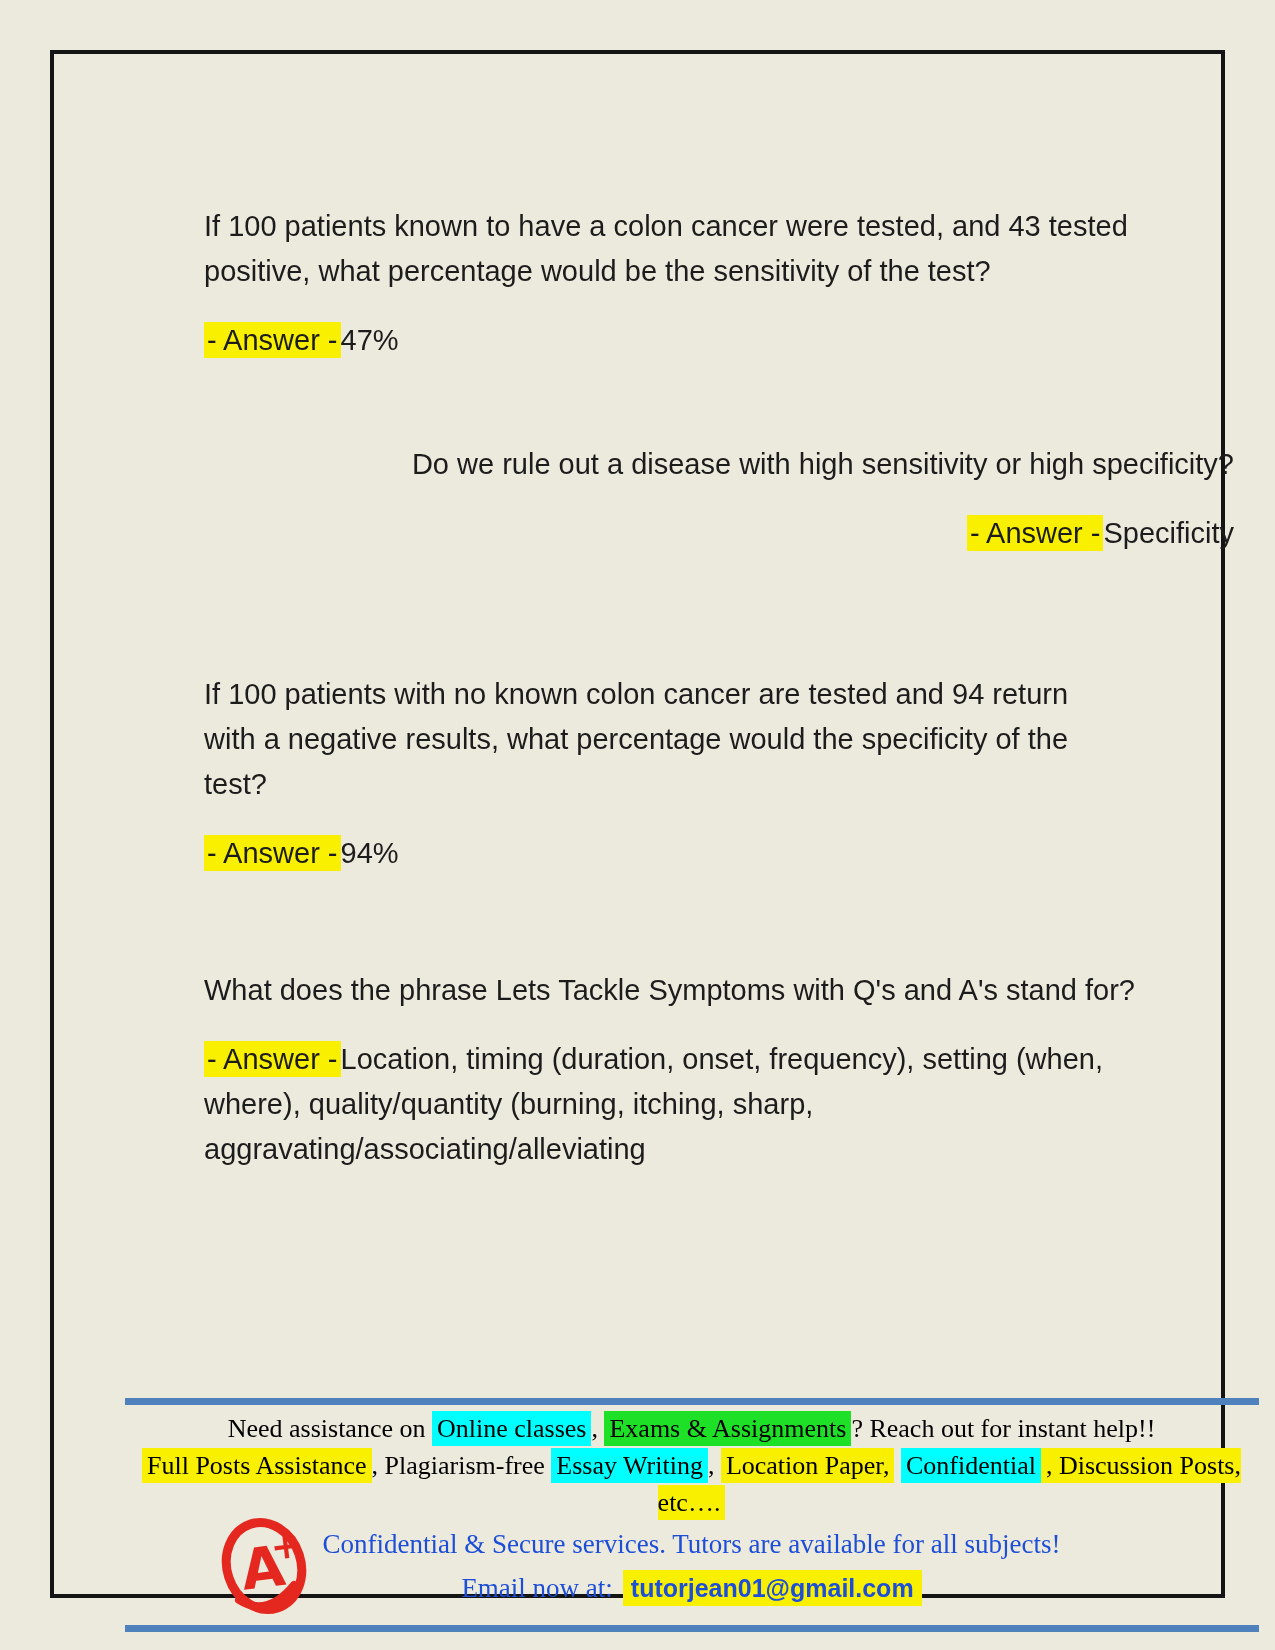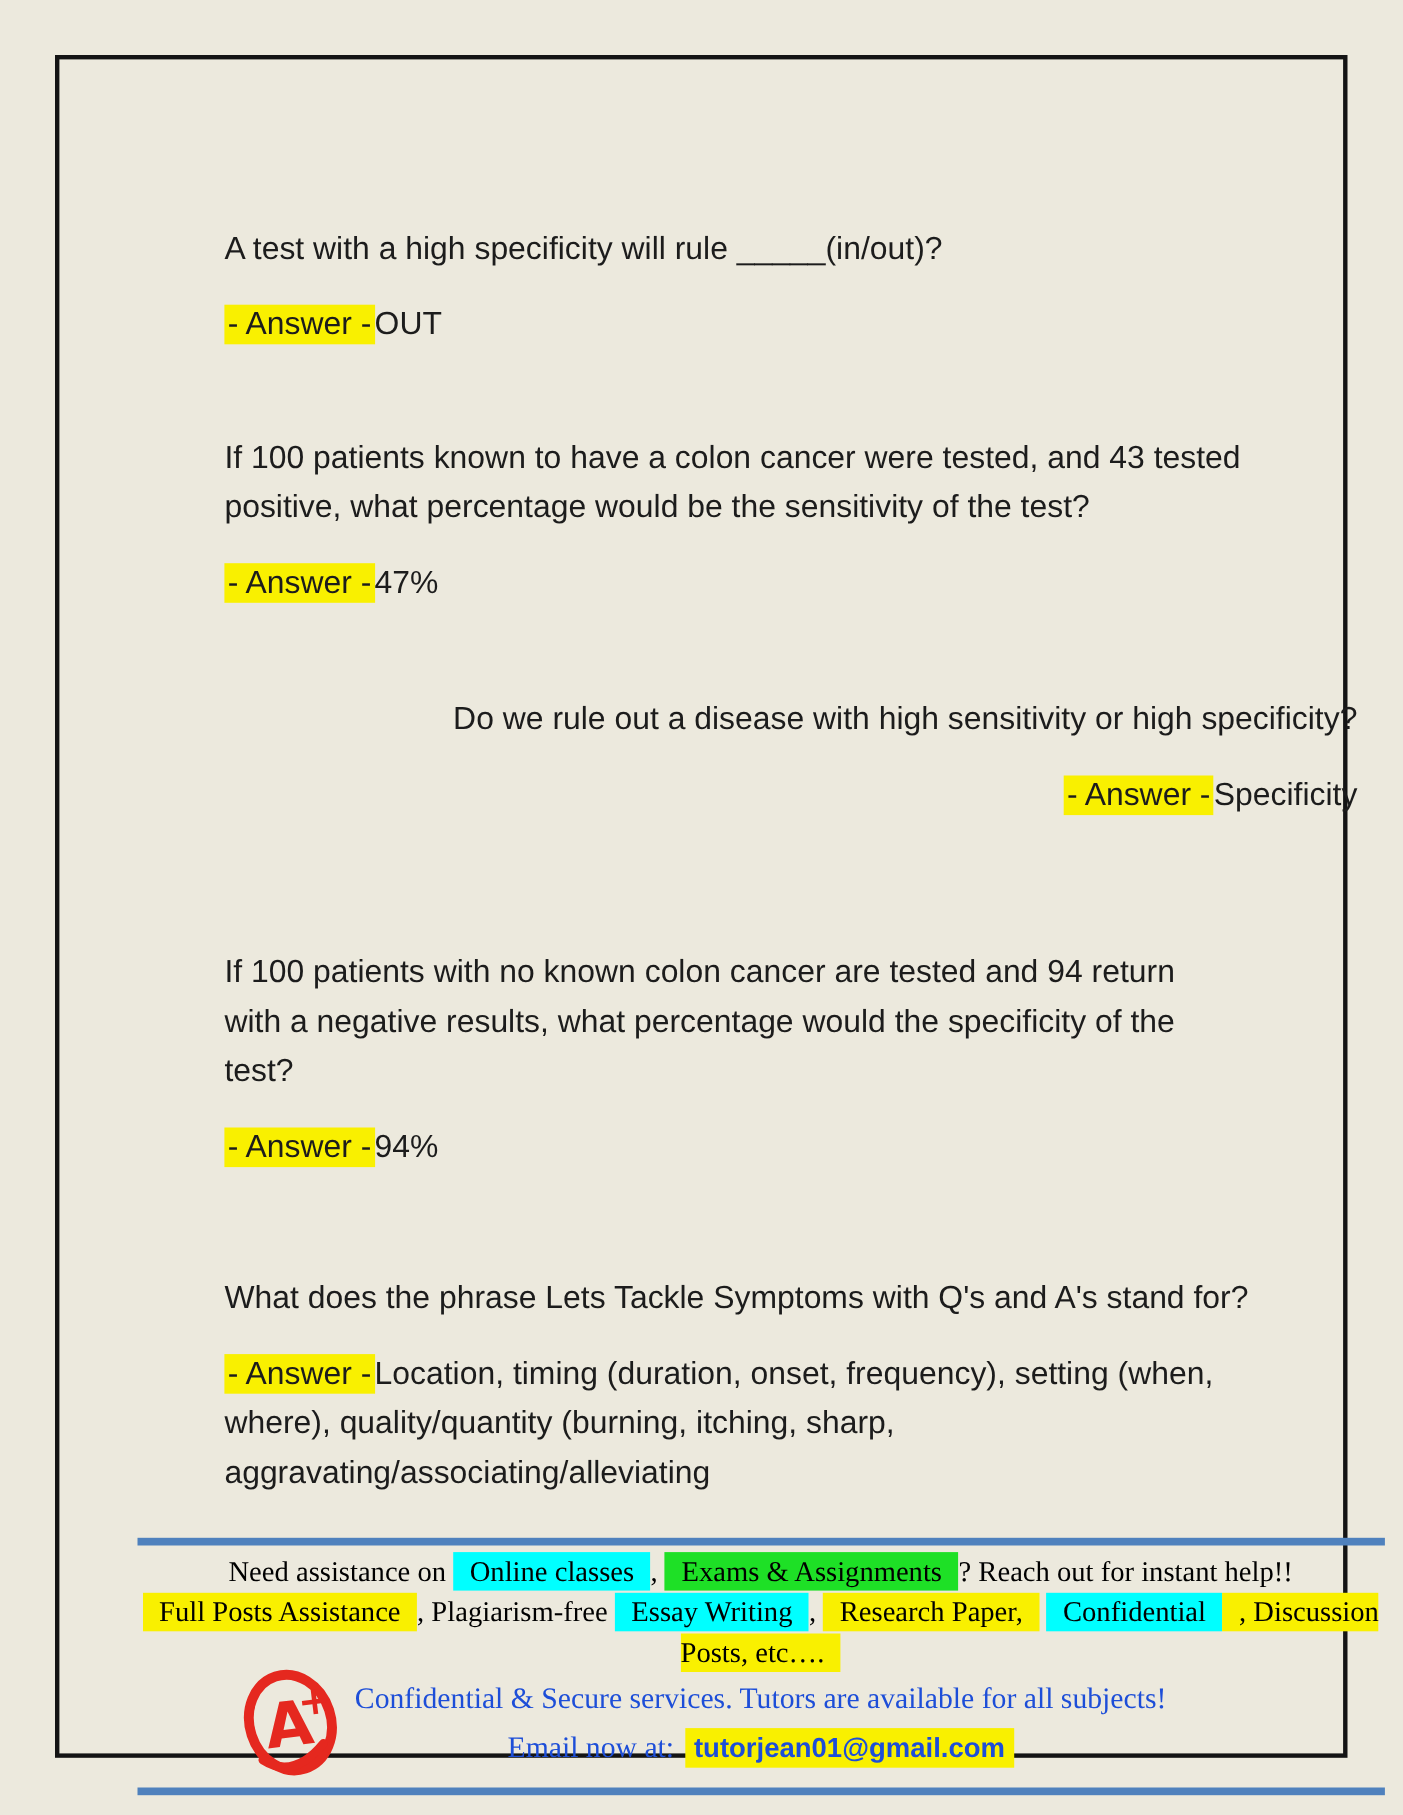--- a/index.html
+++ b/index.html
@@ -62,21 +62,21 @@
   .footer-ad {
     position: absolute;
     left: 54px; top: 1356px; width: 1167px;
     text-align: center;
     font-family: "Liberation Serif", serif;
     font-size: 26px;
     line-height: 37px;
     color: #000;
   }
   .footer-ad p { margin: 0; }
-  .footer-ad .hl { padding: 3px 15px; }
+  .footer-ad .hl { padding: 3px 5px; }
   .confidential {
     position: absolute;
     left: 54px; top: 1468px; width: 1167px;
     text-align: center;
     font-family: "Liberation Serif", serif;
     font-size: 27px;
     line-height: 44px;
     color: #1d4ed8;
   }
   .confidential p { margin: 0; }
@@ -94,24 +94,20 @@
     width: 98px; height: 104px;
   }
 </style>
 </head>
 <body>
 
 <div class="frame">
 
   <div class="qa">
 
-    <div class="qa-block gap-a">
-      <p class="question">A test with a high specificity will rule _____(in/out)?</p>
-      <p class="answer"><span class="hl hl-yellow">- Answer -</span><span class="answer-text">OUT</span></p>
-    </div>
 
     <div class="qa-block gap-b">
       <p class="question">If 100 patients known to have a colon cancer were tested, and 43 tested
 positive, what percentage would be the sensitivity of the test?</p>
       <p class="answer"><span class="hl hl-yellow">- Answer -</span><span class="answer-text">47%</span></p>
     </div>
 
     <div class="qa-block gap-c">
       <p class="question">Do we rule out a disease with high sensitivity or high specificity?</p>
       <p class="answer"><span class="hl hl-yellow">- Answer -</span><span class="answer-text">Specificity</span></p>
@@ -130,21 +126,21 @@
 where), quality/quantity (burning, itching, sharp,
 aggravating/associating/alleviating</span></p>
     </div>
 
   </div>
 
   <div class="rule-blue rule-top"></div>
 
   <div class="footer-ad">
     <p><span>Need assistance on </span><span class="hl hl-cyan">Online classes</span><span>, </span><span class="hl hl-green">Exams &amp; Assignments</span><span>? Reach out for instant help!!</span></p>
-    <p><span class="hl hl-yellow">Full Posts Assistance</span><span>, Plagiarism-free </span><span class="hl hl-cyan">Essay Writing</span><span>, </span><span class="hl hl-yellow">Research Paper,</span><span> </span><span class="hl hl-cyan">Confidential</span><span class="hl hl-yellow">, Discussion Posts, etc….</span></p>
+    <p><span class="hl hl-yellow">Full Posts Assistance</span><span>, Plagiarism-free </span><span class="hl hl-cyan">Essay Writing</span><span>, </span><span class="hl hl-yellow">Location Paper,</span><span> </span><span class="hl hl-cyan">Confidential</span><span class="hl hl-yellow">, Discussion Posts, etc….</span></p>
   </div>
 
   <div class="logo">
     <svg width="98" height="104" viewBox="0 0 98 104" xmlns="http://www.w3.org/2000/svg">
       <g fill="none" stroke="#e5281f">
         <ellipse cx="49" cy="51" rx="37" ry="44" stroke-width="9" transform="rotate(-18 49 51)"></ellipse>
         <path d="M 24 85 Q 52 103 79 70" stroke-width="8" stroke-linecap="round"></path>
       </g>
       <g transform="rotate(-7 49 51)" fill="#e5281f" font-family="'DejaVu Sans', sans-serif" font-weight="bold">
         <text x="26" y="72" font-size="56">A</text>

